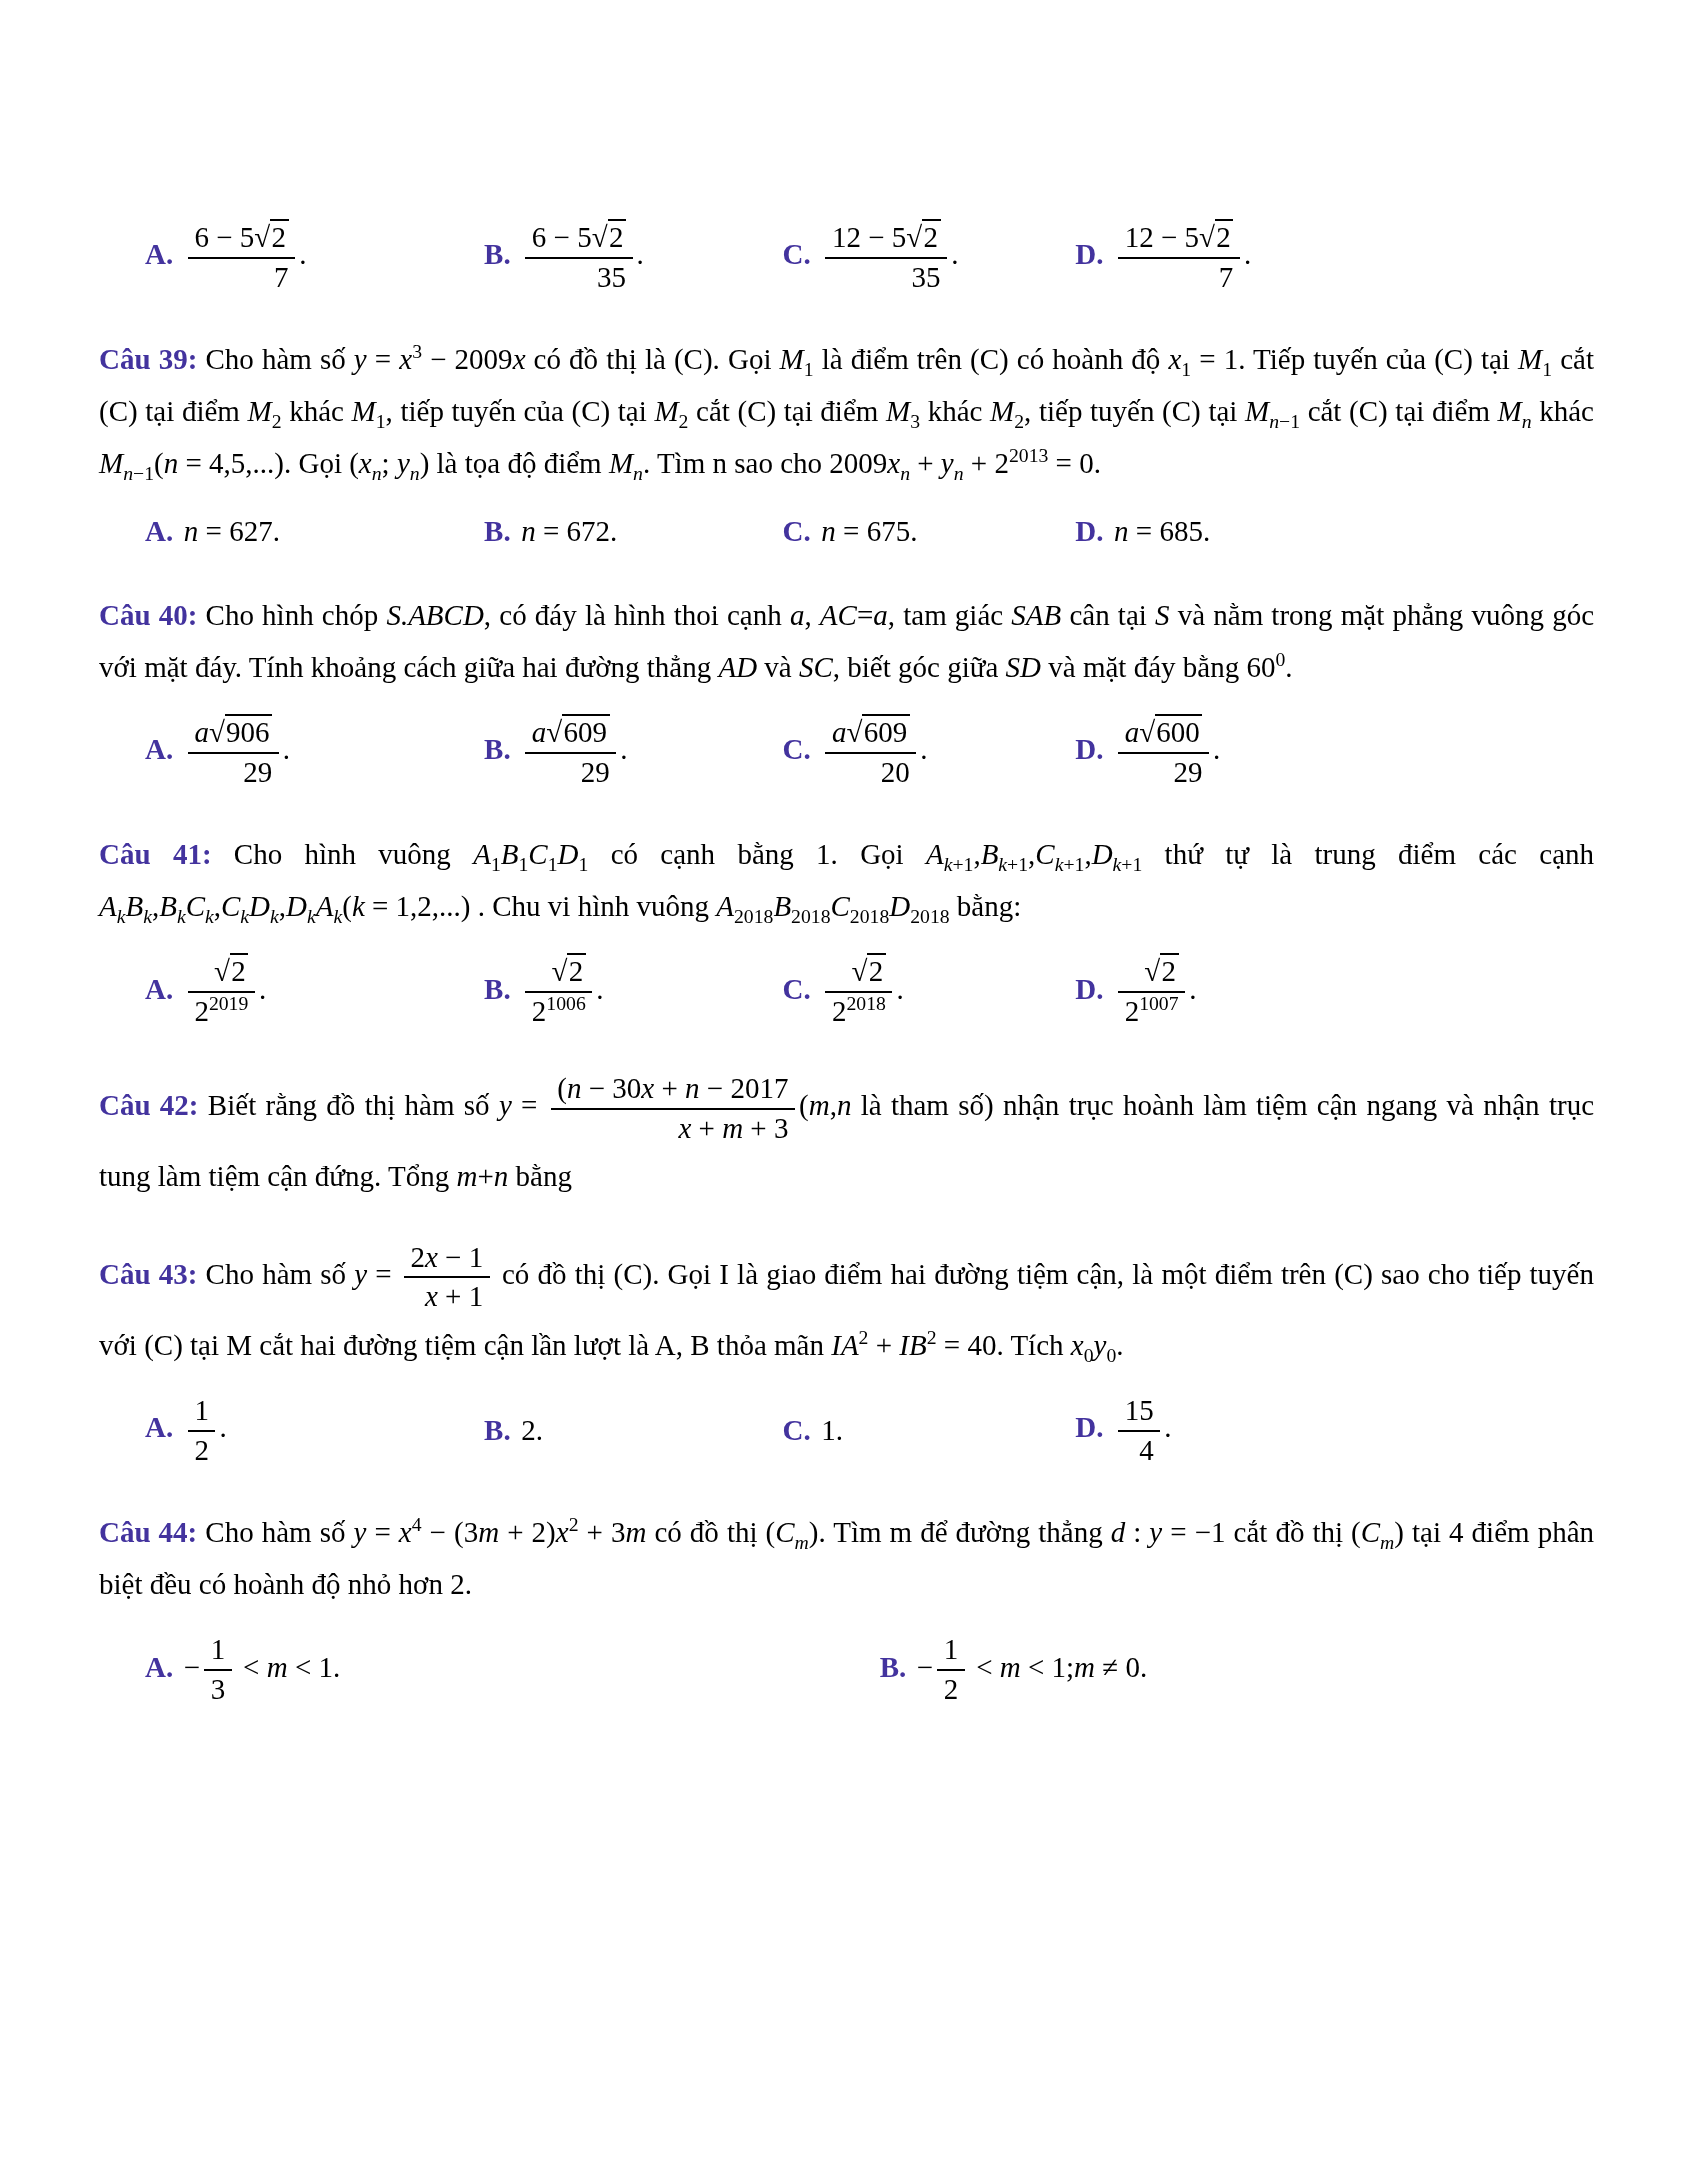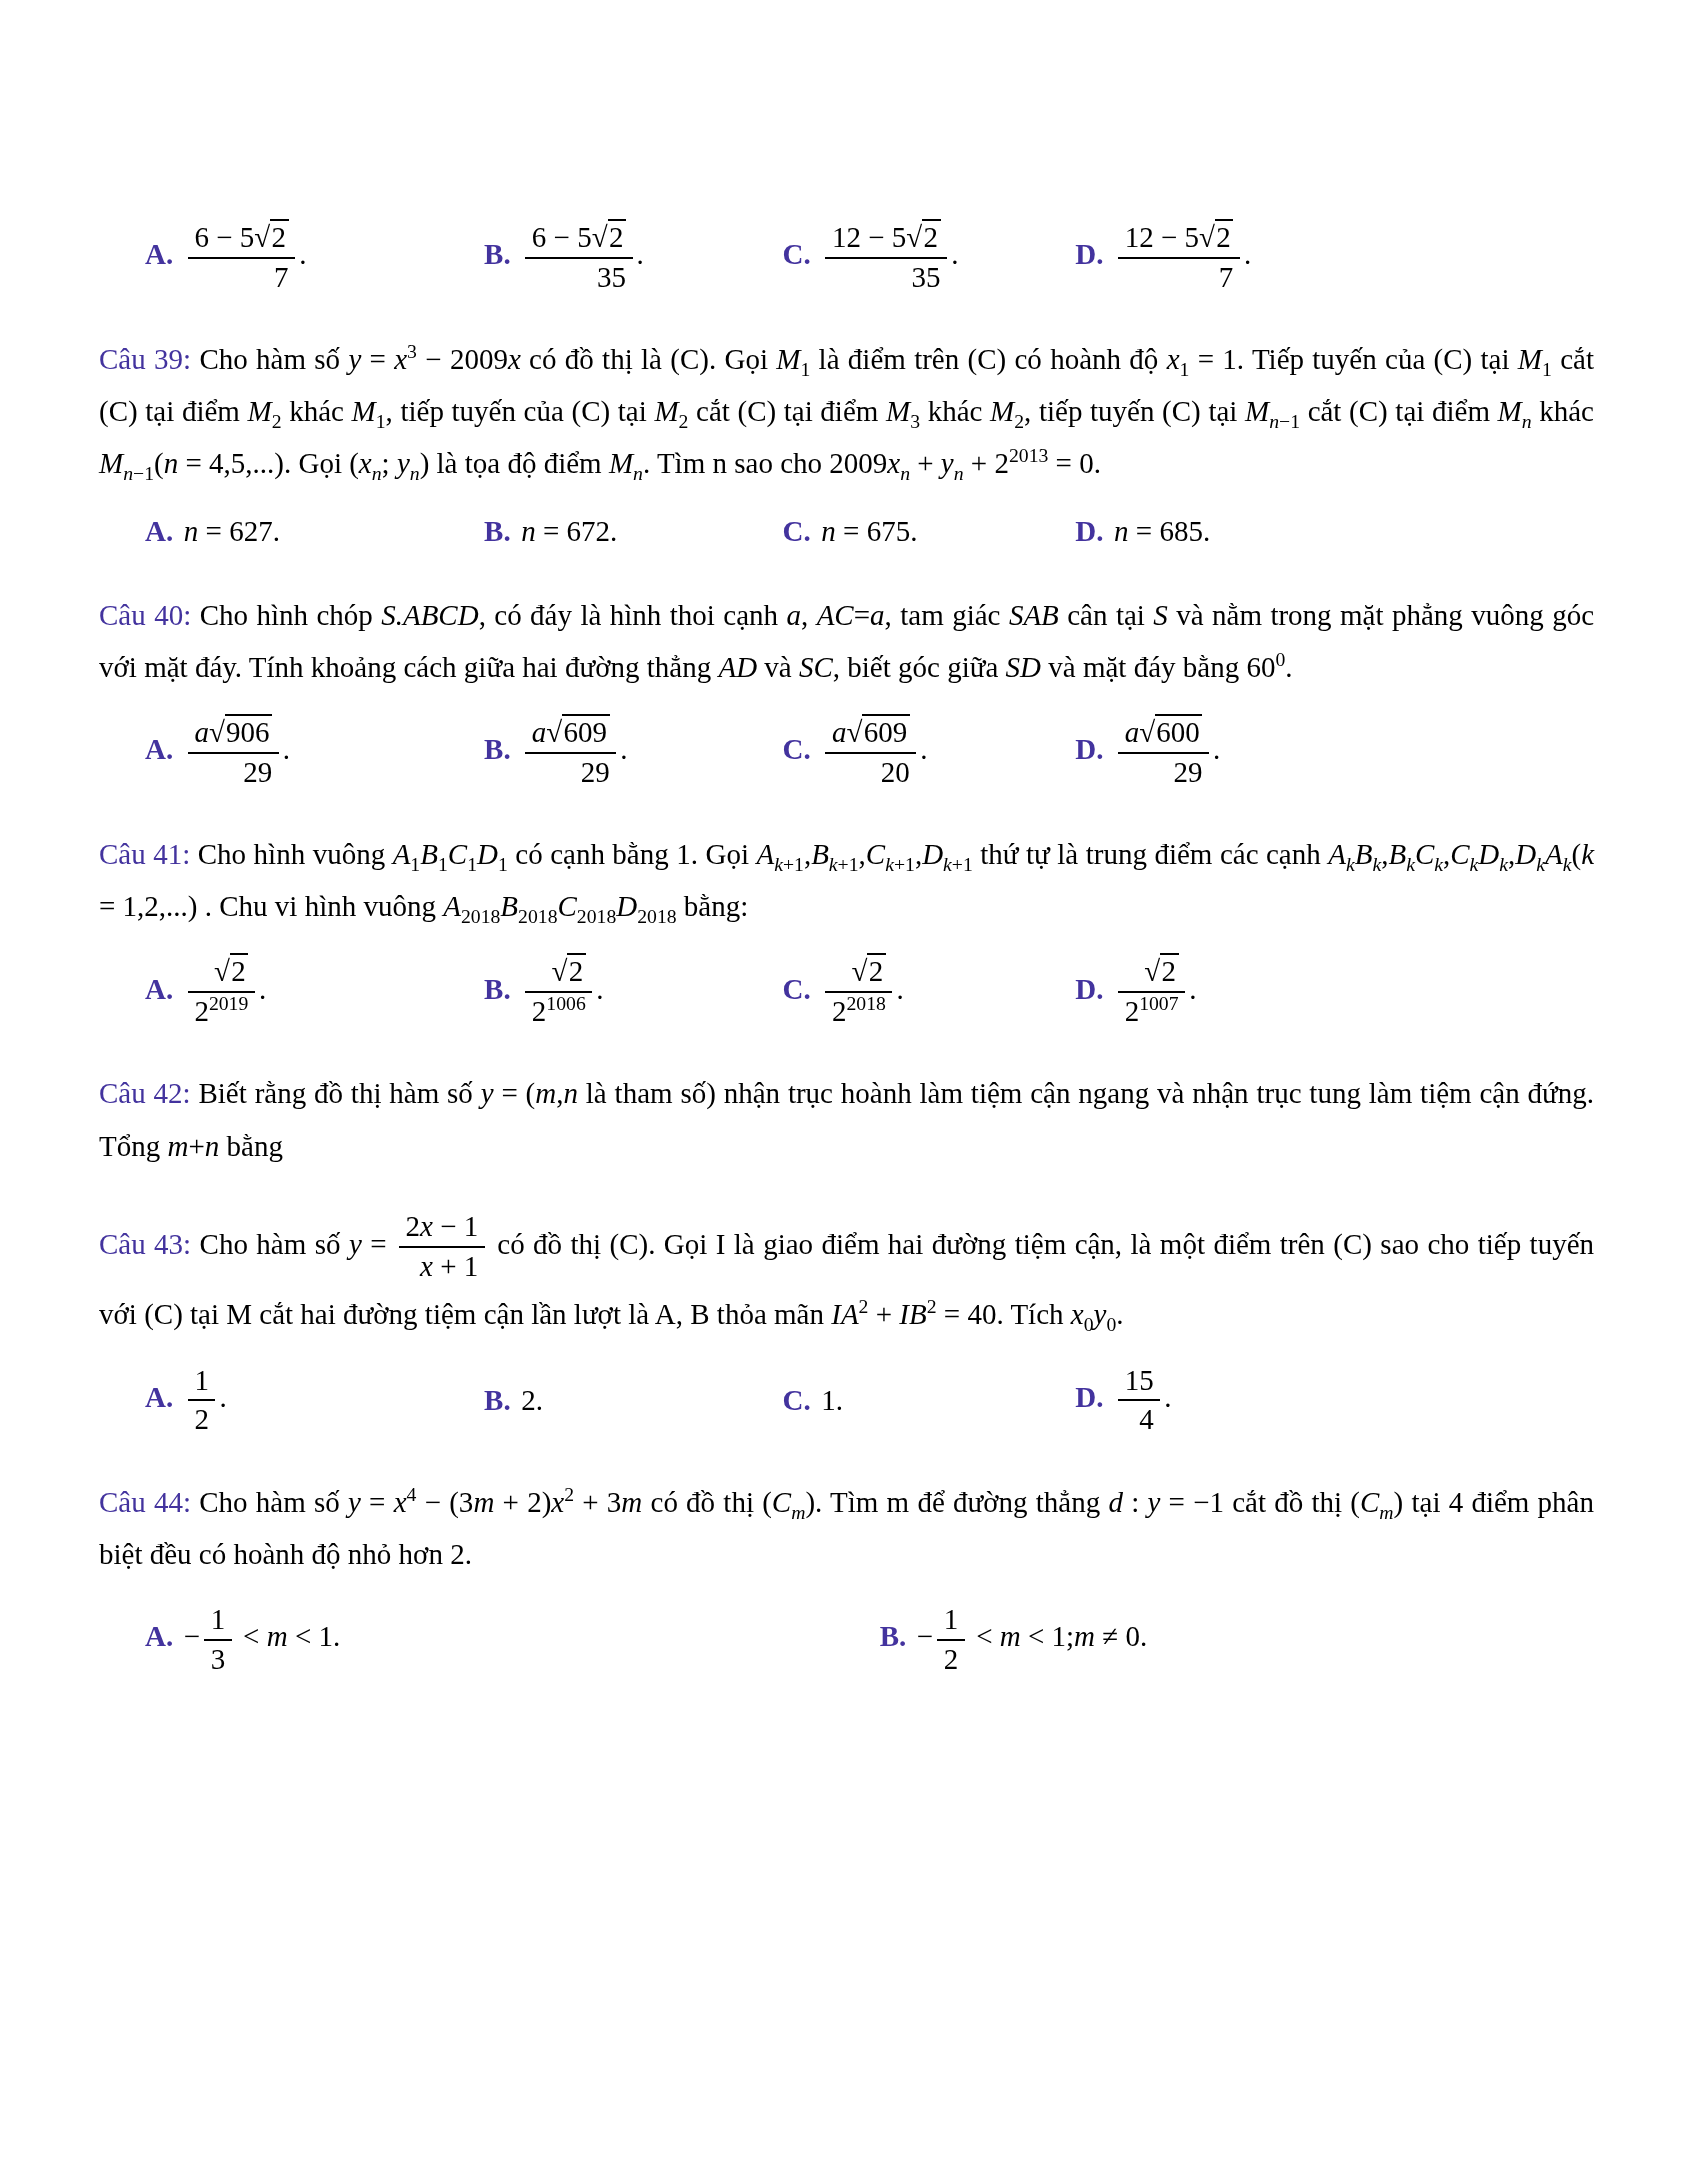--- a/index.html
+++ b/index.html
@@ -21,21 +21,21 @@
     padding:198px 93px 53px 99px;
   }
   .question{margin-top:34px;}
   .q-body{
     text-align:justify;
     line-height:1.8;
     margin:0;
   }
   .q-label{
     color:var(--accent);
-    font-weight:normal;
+    font-weight:bold;
     white-space:nowrap;
   }
   .options-row{
     display:grid;
     grid-template-columns:23.4% 20.6% 20.2% 1fr;
     align-items:center;
     padding-left:46px;
     margin-top:18.5px;
     line-height:1.6;
   }
@@ -98,21 +98,21 @@
     <p class="q-body"><b class="q-label">Câu 41:</b> <span>Cho hình vuông <i>A</i><sub>1</sub><i>B</i><sub>1</sub><i>C</i><sub>1</sub><i>D</i><sub>1</sub> có cạnh bằng 1. Gọi <i>A</i><sub><i>k</i>+1</sub>,<i>B</i><sub><i>k</i>+1</sub>,<i>C</i><sub><i>k</i>+1</sub>,<i>D</i><sub><i>k</i>+1</sub> thứ tự là trung điểm các cạnh <i>A</i><sub><i>k</i></sub><i>B</i><sub><i>k</i></sub>,<i>B</i><sub><i>k</i></sub><i>C</i><sub><i>k</i></sub>,<i>C</i><sub><i>k</i></sub><i>D</i><sub><i>k</i></sub>,<i>D</i><sub><i>k</i></sub><i>A</i><sub><i>k</i></sub>(<i>k</i> = 1,2,...) . Chu vi hình vuông <i>A</i><sub>2018</sub><i>B</i><sub>2018</sub><i>C</i><sub>2018</sub><i>D</i><sub>2018</sub> bằng:</span></p>
     <div class="options-row">
       <span class="opt"><b class="letter">A.</b><span class="opt-body"><span class="frac"><span class="num"><span class="sqrt">√<span class="rad">2</span></span></span><span class="den">2<sup>2019</sup></span></span>.</span></span>
       <span class="opt"><b class="letter">B.</b><span class="opt-body"><span class="frac"><span class="num"><span class="sqrt">√<span class="rad">2</span></span></span><span class="den">2<sup>1006</sup></span></span>.</span></span>
       <span class="opt"><b class="letter">C.</b><span class="opt-body"><span class="frac"><span class="num"><span class="sqrt">√<span class="rad">2</span></span></span><span class="den">2<sup>2018</sup></span></span>.</span></span>
       <span class="opt"><b class="letter">D.</b><span class="opt-body"><span class="frac"><span class="num"><span class="sqrt">√<span class="rad">2</span></span></span><span class="den">2<sup>1007</sup></span></span>.</span></span>
     </div>
   </section>
 
   <section class="question">
-    <p class="q-body"><b class="q-label">Câu 42:</b> <span>Biết rằng đồ thị hàm số <i>y</i> = (<i>m</i>,<i>n</i> là tham số) nhận trục hoành làm tiệm cận ngang và nhận trục tung làm tiệm cận đứng. Tổng <i>m</i>+<i>n</i> bằng</span></p>
+    <p class="q-body"><b class="q-label">Câu 42:</b> <span>Biết rằng đồ thị hàm số <i>y</i> = <span class="frac"><span class="num">(<i>n</i> − 30<i>x</i> + <i>n</i> − 2017</span><span class="den"><i>x</i> + <i>m</i> + 3</span></span>(<i>m</i>,<i>n</i> là tham số) nhận trục hoành làm tiệm cận ngang và nhận trục tung làm tiệm cận đứng. Tổng <i>m</i>+<i>n</i> bằng</span></p>
   </section>
 
   <section class="question">
     <p class="q-body"><b class="q-label">Câu 43:</b> <span>Cho hàm số <i>y</i> = <span class="frac"><span class="num">2<i>x</i> − 1</span><span class="den"><i>x</i> + 1</span></span> có đồ thị (C). Gọi I là giao điểm hai đường tiệm cận, là một điểm trên (C) sao cho tiếp tuyến với (C) tại M cắt hai đường tiệm cận lần lượt là A, B thỏa mãn <i>IA</i><sup>2</sup> + <i>IB</i><sup>2</sup> = 40. Tích <i>x</i><sub>0</sub><i>y</i><sub>0</sub>.</span></p>
     <div class="options-row">
       <span class="opt"><b class="letter">A.</b><span class="opt-body"><span class="frac"><span class="num">1</span><span class="den">2</span></span>.</span></span>
       <span class="opt"><b class="letter">B.</b><span class="opt-body">2.</span></span>
       <span class="opt"><b class="letter">C.</b><span class="opt-body">1.</span></span>
       <span class="opt"><b class="letter">D.</b><span class="opt-body"><span class="frac"><span class="num">15</span><span class="den">4</span></span>.</span></span>
     </div>

